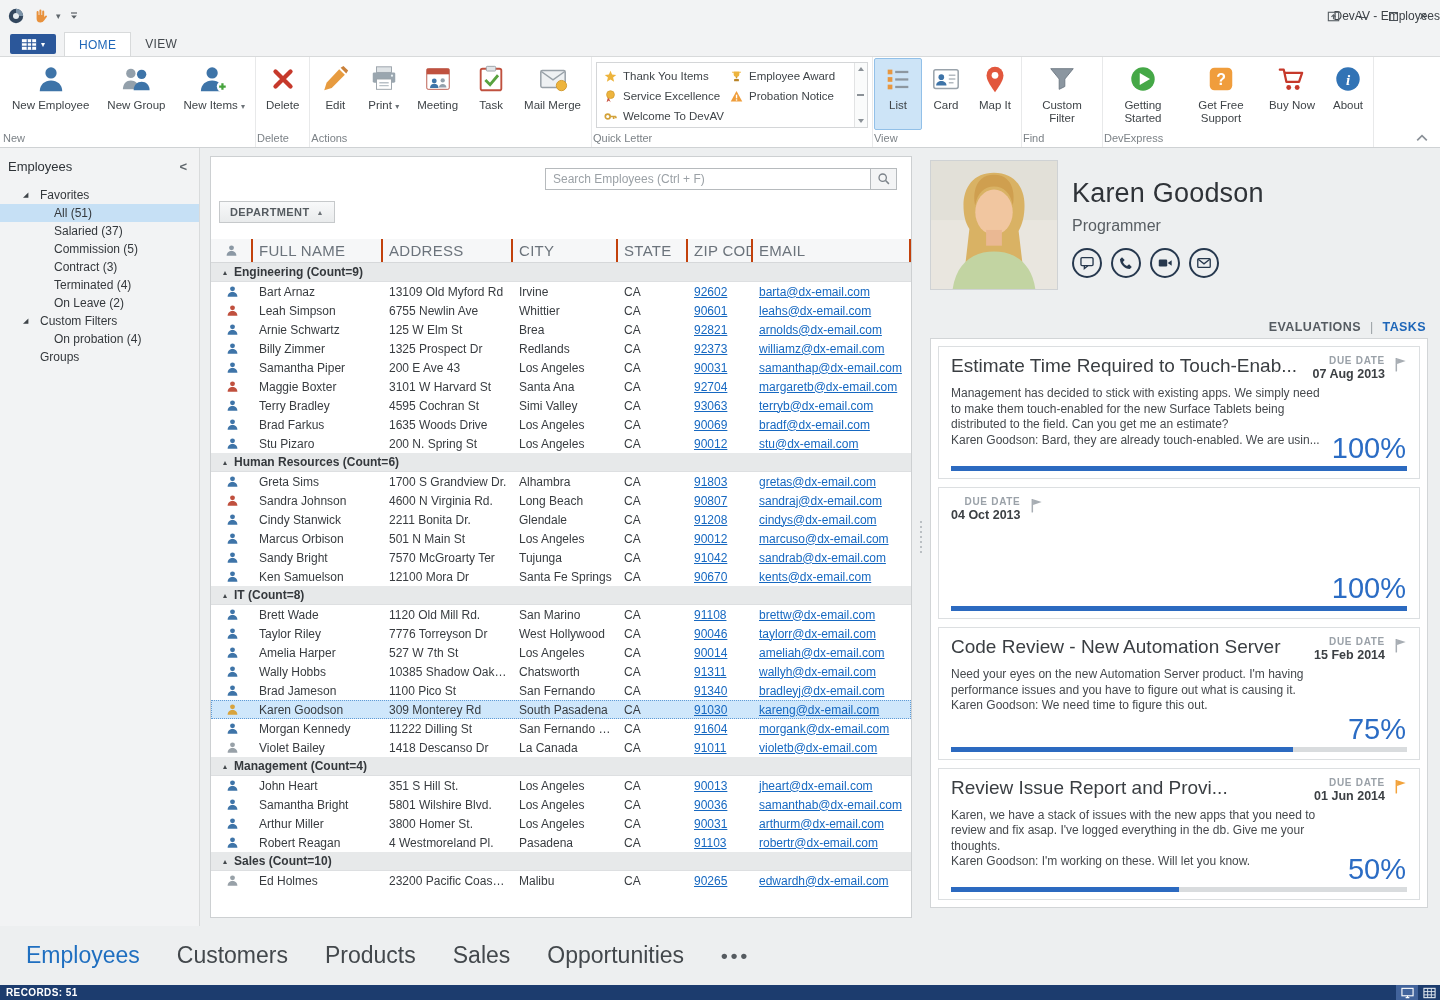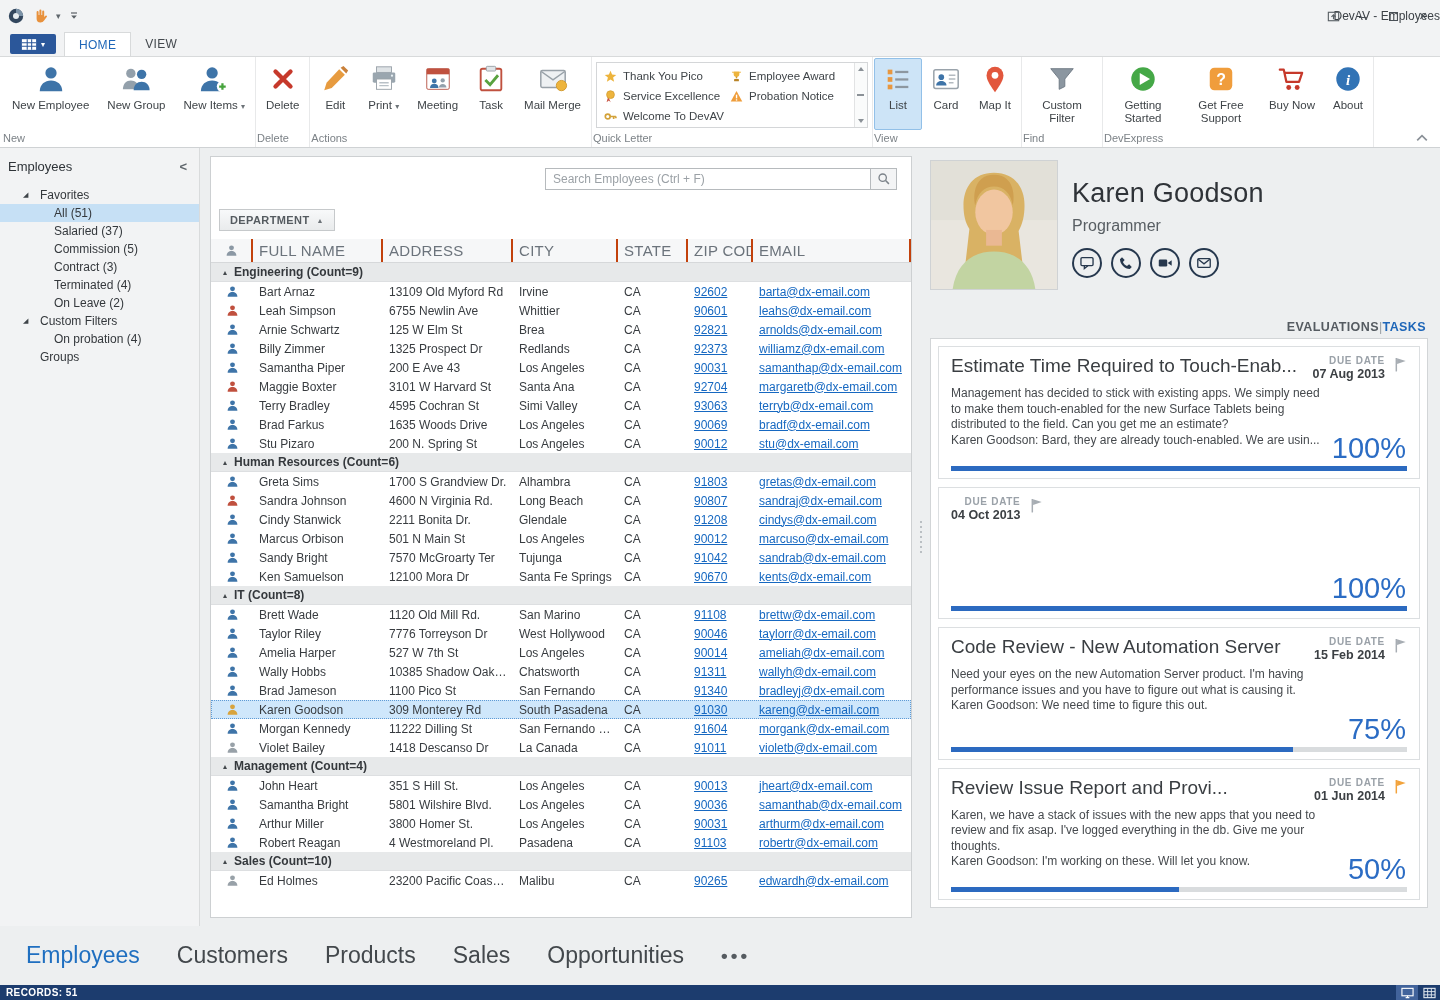--- a/index.html
+++ b/index.html
@@ -58,21 +58,21 @@
   .sb-arrow{position:absolute;left:23px;top:50%;transform:translateY(-50%);font-size:7px;color:#3f4448}
 
   
   .grid-panel{position:absolute;left:210px;top:156px;width:702px;height:762px;background:#fff;border:1px solid #cdd0d2;display:flex;flex-direction:column;overflow:hidden}
   .search-row{height:44px;flex:none;display:flex;justify-content:flex-end;align-items:center;padding-right:14px}
   .search-box{width:352px;height:22px;border:1px solid #b6babd;display:flex;background:#fff}
   .search-box input{flex:1;border:none;outline:none;padding:0 7px;font-size:12px;color:#383c40;font-family:inherit;background:transparent}
   .search-box input::placeholder{color:#9ba1a6}
   .search-btn{width:26px;border:none;border-left:1px solid #b6babd;background:#f3f4f5;display:flex;align-items:center;justify-content:center;cursor:default}
   .search-btn .icon{width:14px;height:14px}
-  .groupby-row{height:38px;flex:none;display:flex;align-items:center;padding-left:8px}
+  .groupby-row{height:38px;flex:none;display:flex;padding-left:8px}
   .chip{height:22px;display:flex;align-items:center;gap:7px;padding:0 10px;border:1px solid #c6c9cb;background:linear-gradient(#f8f9fa,#e9ebec);font-size:11px;font-weight:bold;color:#555b60;letter-spacing:.4px;cursor:default}
   .sort-arrow{font-size:7px;color:#6d7378}
   .header-row{height:24px;flex:none;display:flex;background:#f6f7f8;border-bottom:1px solid #d6d8da}
   .hcell{display:flex;align-items:center;padding:0 6px;font-size:15px;color:#6b737b;letter-spacing:.3px;border-right:2px solid #c2410c;overflow:hidden;white-space:nowrap}
   .grid-rows{flex:1;overflow:hidden}
   .group-row{height:19px;display:flex;align-items:center;gap:7px;background:#e7e9ea;border-bottom:1px solid #dddfe1;padding-left:12px;font-size:12px;font-weight:bold;color:#34383c}
   .garrow{font-size:8px;color:#43484c}
   .row{height:19px;display:flex;align-items:center;font-size:12px;color:#383c40}
   .row.selected{background:#cfe7fb;outline:1px dotted #5f9bd5;outline-offset:-1px}
   .cell{padding:0 6px;overflow:hidden;white-space:nowrap;text-overflow:ellipsis;flex:none}
@@ -82,21 +82,21 @@
   .vsplitter i{width:2px;height:2px;background:#a9afb4;border-radius:50%}
 
   
   .detail{position:absolute;left:930px;top:156px;width:498px;height:762px}
   .photo{position:absolute;left:0;top:4px;width:128px;height:130px;border:1px solid #cfd2d4;background:#fff}
   .person-info{position:absolute;left:142px;top:22px}
   .person-name{font-size:27px;font-weight:400;color:#2f3338;letter-spacing:.2px}
   .person-title{font-size:16px;color:#585e63;margin:8px 0 13px}
   .contact-row{display:flex;gap:9px}
   .cbtn{width:30px;height:30px;border-radius:50%;border:2px solid #26384e;display:flex;align-items:center;justify-content:center;cursor:default}
-  .detail-tabs{position:absolute;top:164px;right:2px;display:flex;font-size:12.5px;font-weight:bold;letter-spacing:.4px}
+  .detail-tabs{position:absolute;top:164px;right:2px;display:flex;gap:9px;font-size:12.5px;font-weight:bold;letter-spacing:.4px}
   .dtab{color:#555b61;cursor:default}
   .dtab.active{color:#1e66b8}
   .dtab-sep{color:#9aa0a5;font-weight:normal}
   .tasks{position:absolute;top:182px;left:0;right:0;bottom:10px;background:#fff;border:1px solid #d2d5d7;padding:7px;display:flex;flex-direction:column;gap:8px;overflow:hidden}
   .task-card{flex:1;border:1px solid #dcdfe1;position:relative;padding:8px 12px;overflow:hidden}
   .tc-head{display:flex;align-items:flex-start}
   .tc-title{flex:1;font-size:19px;color:#3a3e42;white-space:nowrap;overflow:hidden;text-overflow:ellipsis;padding-right:8px}
   .tc-meta{text-align:right;margin-right:9px}
   .tc-due-label{font-size:10px;font-weight:bold;color:#9aa1a8;letter-spacing:.7px}
   .tc-date{font-size:12.5px;font-weight:bold;color:#3c4044;margin-top:1px}
@@ -286,21 +286,21 @@
       </div>
       <div class="rgroup">
         <div class="rbtns">
           <div class="ql-box">
             <div class="ql-item">
               <span class="icon i13">
                 <svg viewBox="0 0 14 14">
                   <path d="M7 .8 8.7 4.9 13.2 5.3 9.8 8.2 10.9 12.6 7 10.2 3.1 12.6 4.2 8.2 .8 5.3 5.3 4.9z" fill="#edb43d"></path>
                 </svg>
               </span>
-              <span>Thank You Pico</span>
+              <span>Thank You Items</span>
             </div>
             <div class="ql-item">
               <span class="icon i13">
                 <svg viewBox="0 0 14 14">
                   <path d="M4.5 7 2.8 13.2 5.2 11.4 7.2 13.2z" fill="#c6513f"></path>
                   <circle cx="7" cy="5" r="4.2" fill="#edb43d" stroke="#d19a2e" stroke-width=".8"></circle>
                 </svg>
               </span>
               <span>Service Excellence</span>
             </div>

